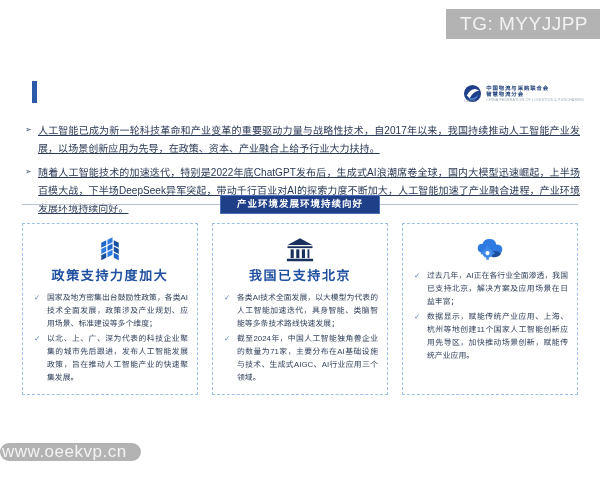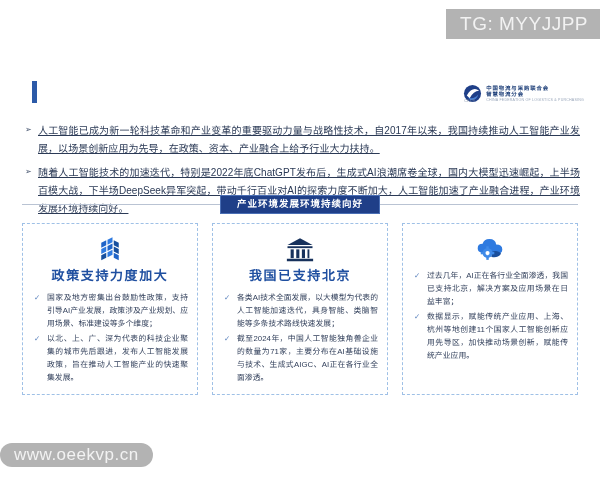--- a/index.html
+++ b/index.html
@@ -31,22 +31,22 @@
   #wm-top {
     top: 9px;
     right: 0;
     height: 30px;
     padding: 0 12px 0 14px;
     font-size: 19px;
   }
   #wm-bottom {
     left: 0;
     top: 443px;
-    height: 24px;
-    padding: 0 14px 0 14px;
+    height: 18px;
+    padding: 0 14px 0 2px;
     font-size: 17px;
     border-radius: 12px;
   }
 
   
   .slide {
     position: absolute;
     left: 0; top: 0;
     width: 600px; height: 480px;
   }
@@ -295,21 +295,21 @@
             <path d="M20 29 L28 25 L28 33 L20 37 Z" fill="#2e7ae0"></path>
             <path d="M30 30 L38 34 L38 42 L30 38 Z" fill="#1f64c8"></path>
             <path d="M10 34 L18 30 L18 38 L10 42 Z" fill="#17509f"></path>
           </g>
         </svg>
       </div>
       <div class="card-title">政策支持力度加大</div>
       <div class="card-list">
         <div class="card-item">
           <div class="check-mark">✓</div>
-          <div class="card-text">国家及地方密集出台鼓励性政策，支持引导AI产业发展，政策涉及产业规划、应用场景、标准建设等多个维度；</div>
+          <div class="card-text">国家及地方密集出台鼓励性政策，各类AI技术全面发展，政策涉及产业规划、应用场景、标准建设等多个维度；</div>
         </div>
         <div class="card-item">
           <div class="check-mark">✓</div>
           <div class="card-text">以北、上、广、深为代表的科技企业聚集的城市先后跟进，发布人工智能发展政策，旨在推动人工智能产业的快速聚集发展。</div>
         </div>
       </div>
     </div>
 
     <div class="card">
       <div class="card-icon">
@@ -326,21 +326,21 @@
         </svg>
       </div>
       <div class="card-title">我国已支持北京</div>
       <div class="card-list">
         <div class="card-item">
           <div class="check-mark">✓</div>
           <div class="card-text">各类AI技术全面发展，以大模型为代表的人工智能加速迭代，具身智能、类脑智能等多条技术路线快速发展；</div>
         </div>
         <div class="card-item">
           <div class="check-mark">✓</div>
-          <div class="card-text">截至2024年，中国人工智能独角兽企业的数量为71家，主要分布在AI基础设施与技术、生成式AIGC、AI正在各行业全面渗透。</div>
+          <div class="card-text">截至2024年，中国人工智能独角兽企业的数量为71家，主要分布在AI基础设施与技术、生成式AIGC、AI行业应用三个领域。</div>
         </div>
       </div>
     </div>
 
     <div class="card">
       <div class="card-icon">
         <svg width="32" height="28" viewBox="0 0 52 44">
           <path d="M14 26 Q6 26 6 19 Q6 12 14 12 Q16 4 25 4 Q35 4 36 13 Q46 13 46 21 Q46 28 37 28 L16 28 Z" fill="#2e7ae0"></path>
           <path d="M30 24 Q40 22 44 28 Q38 36 28 33 Z" fill="#1b4f9c"></path>
           <circle cx="22" cy="27" r="8" fill="#3f8ae8"></circle>

